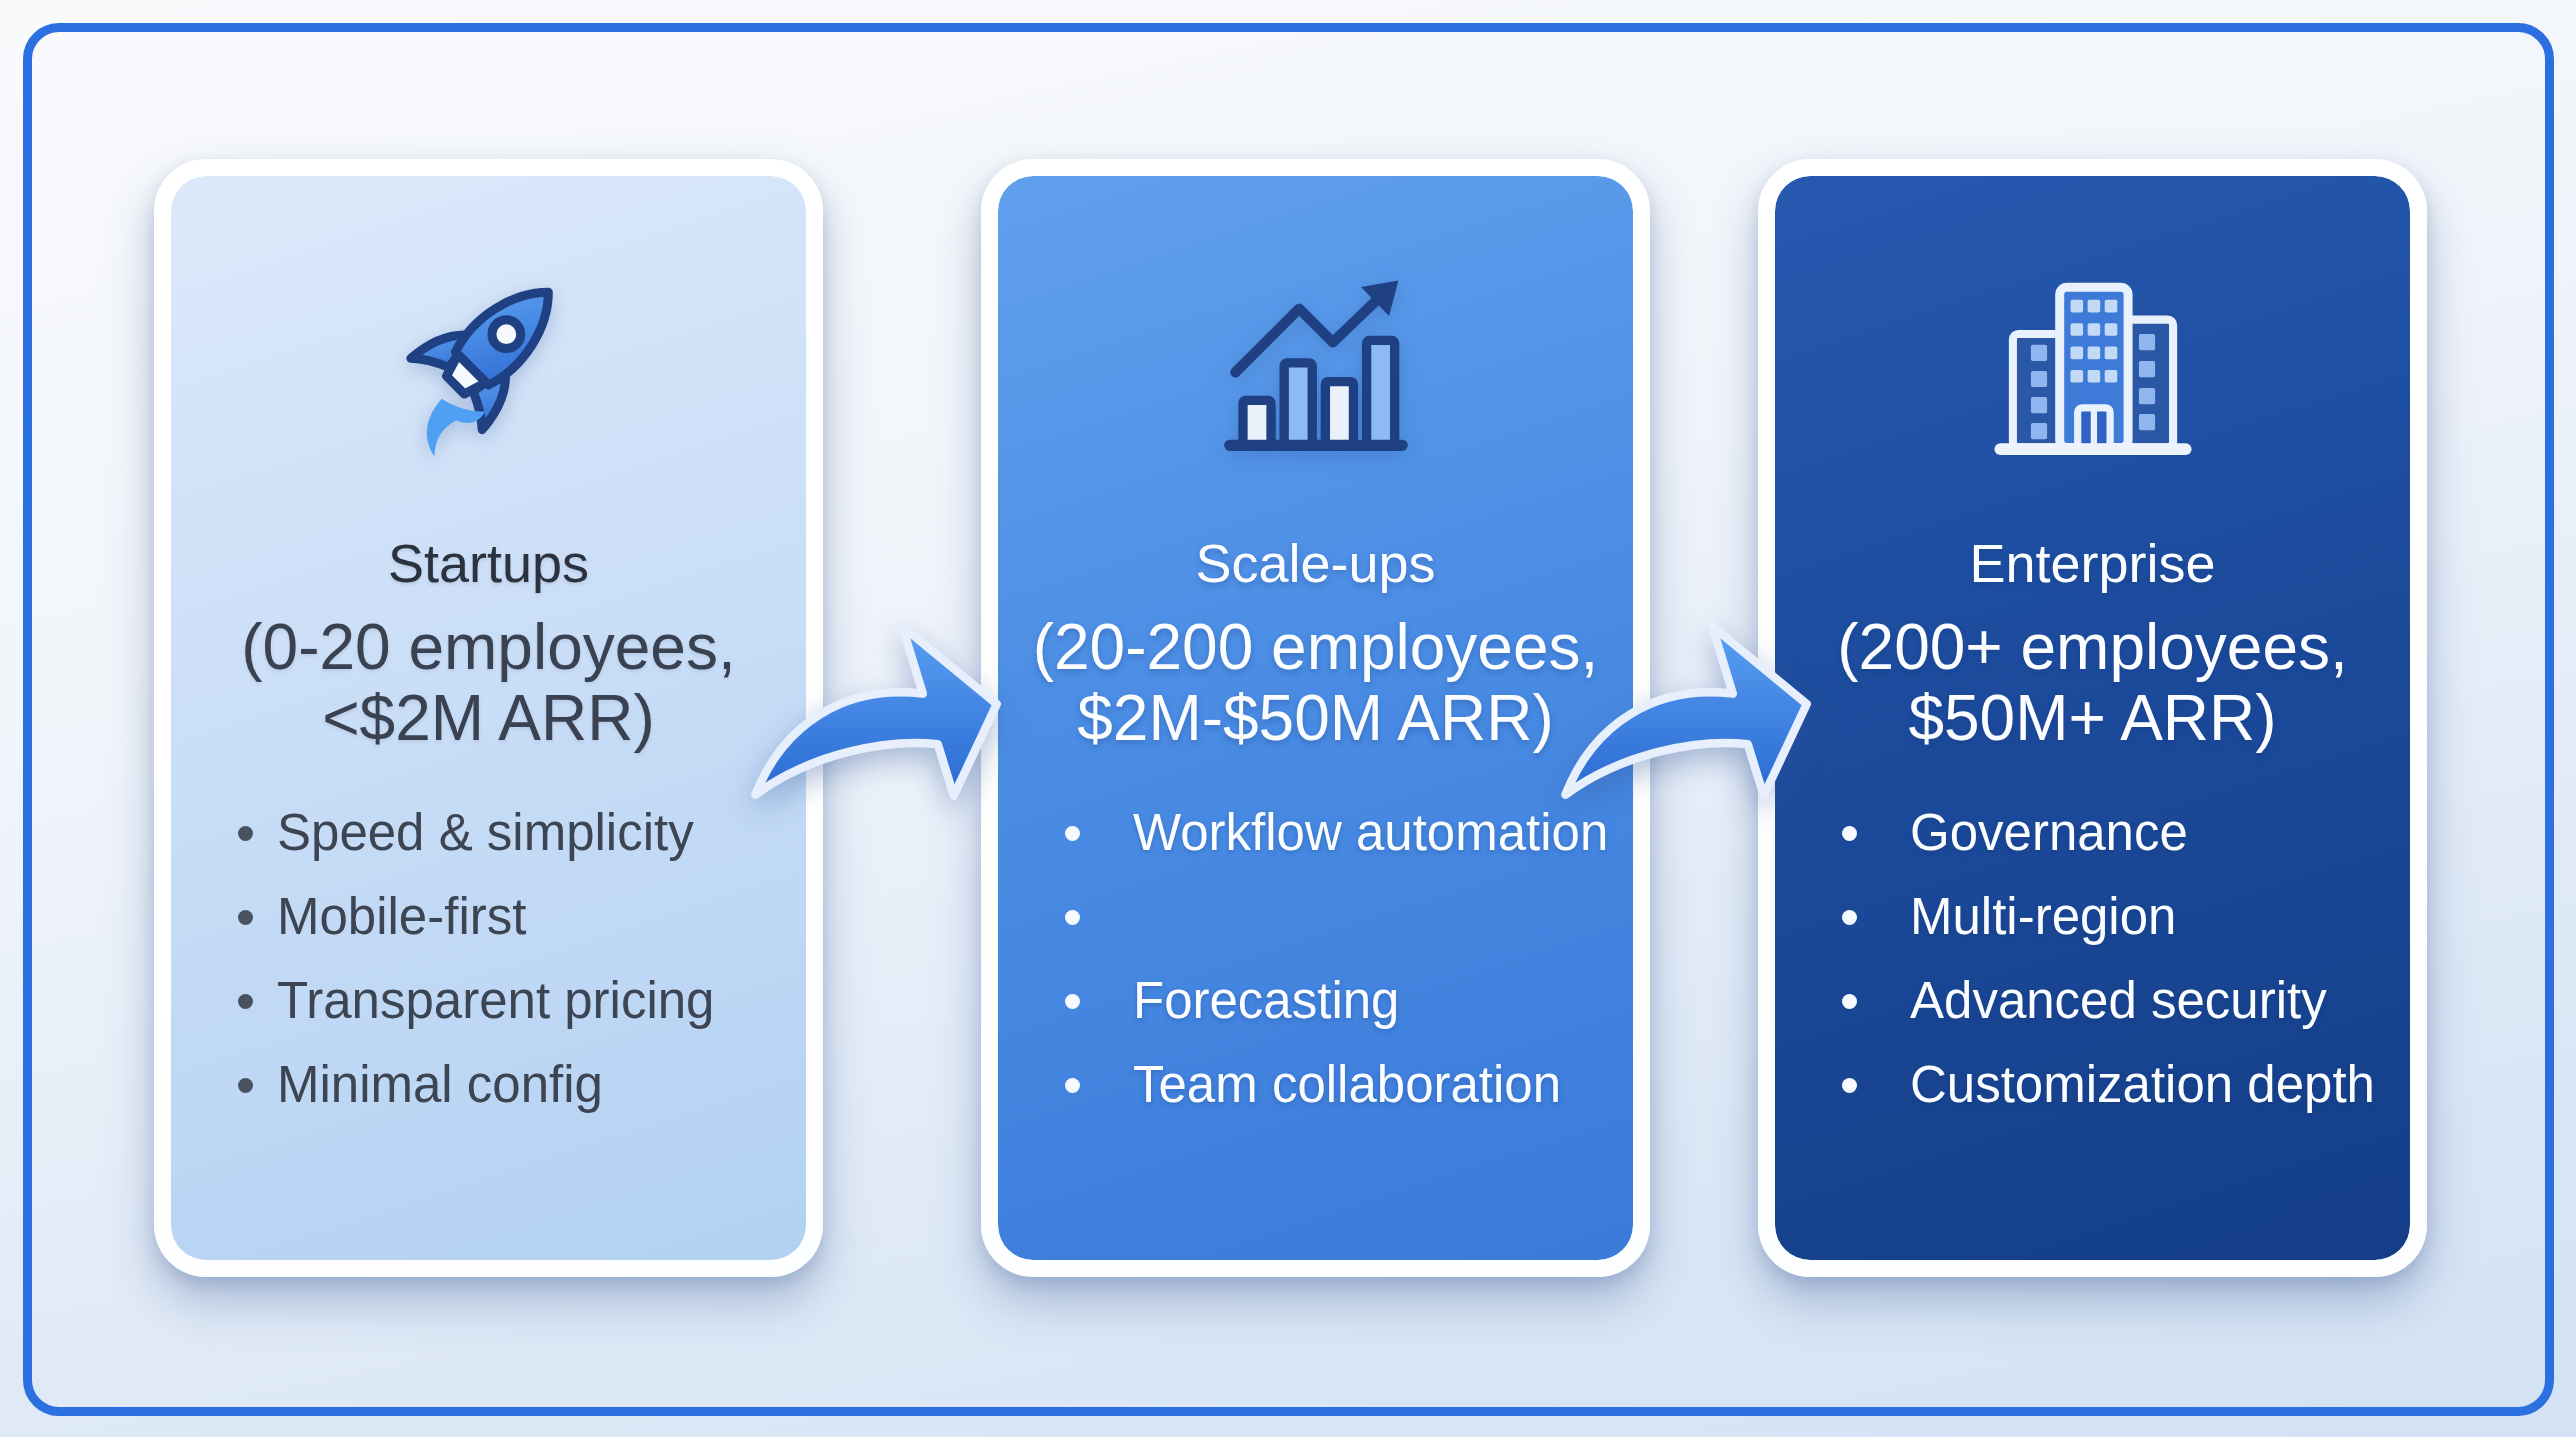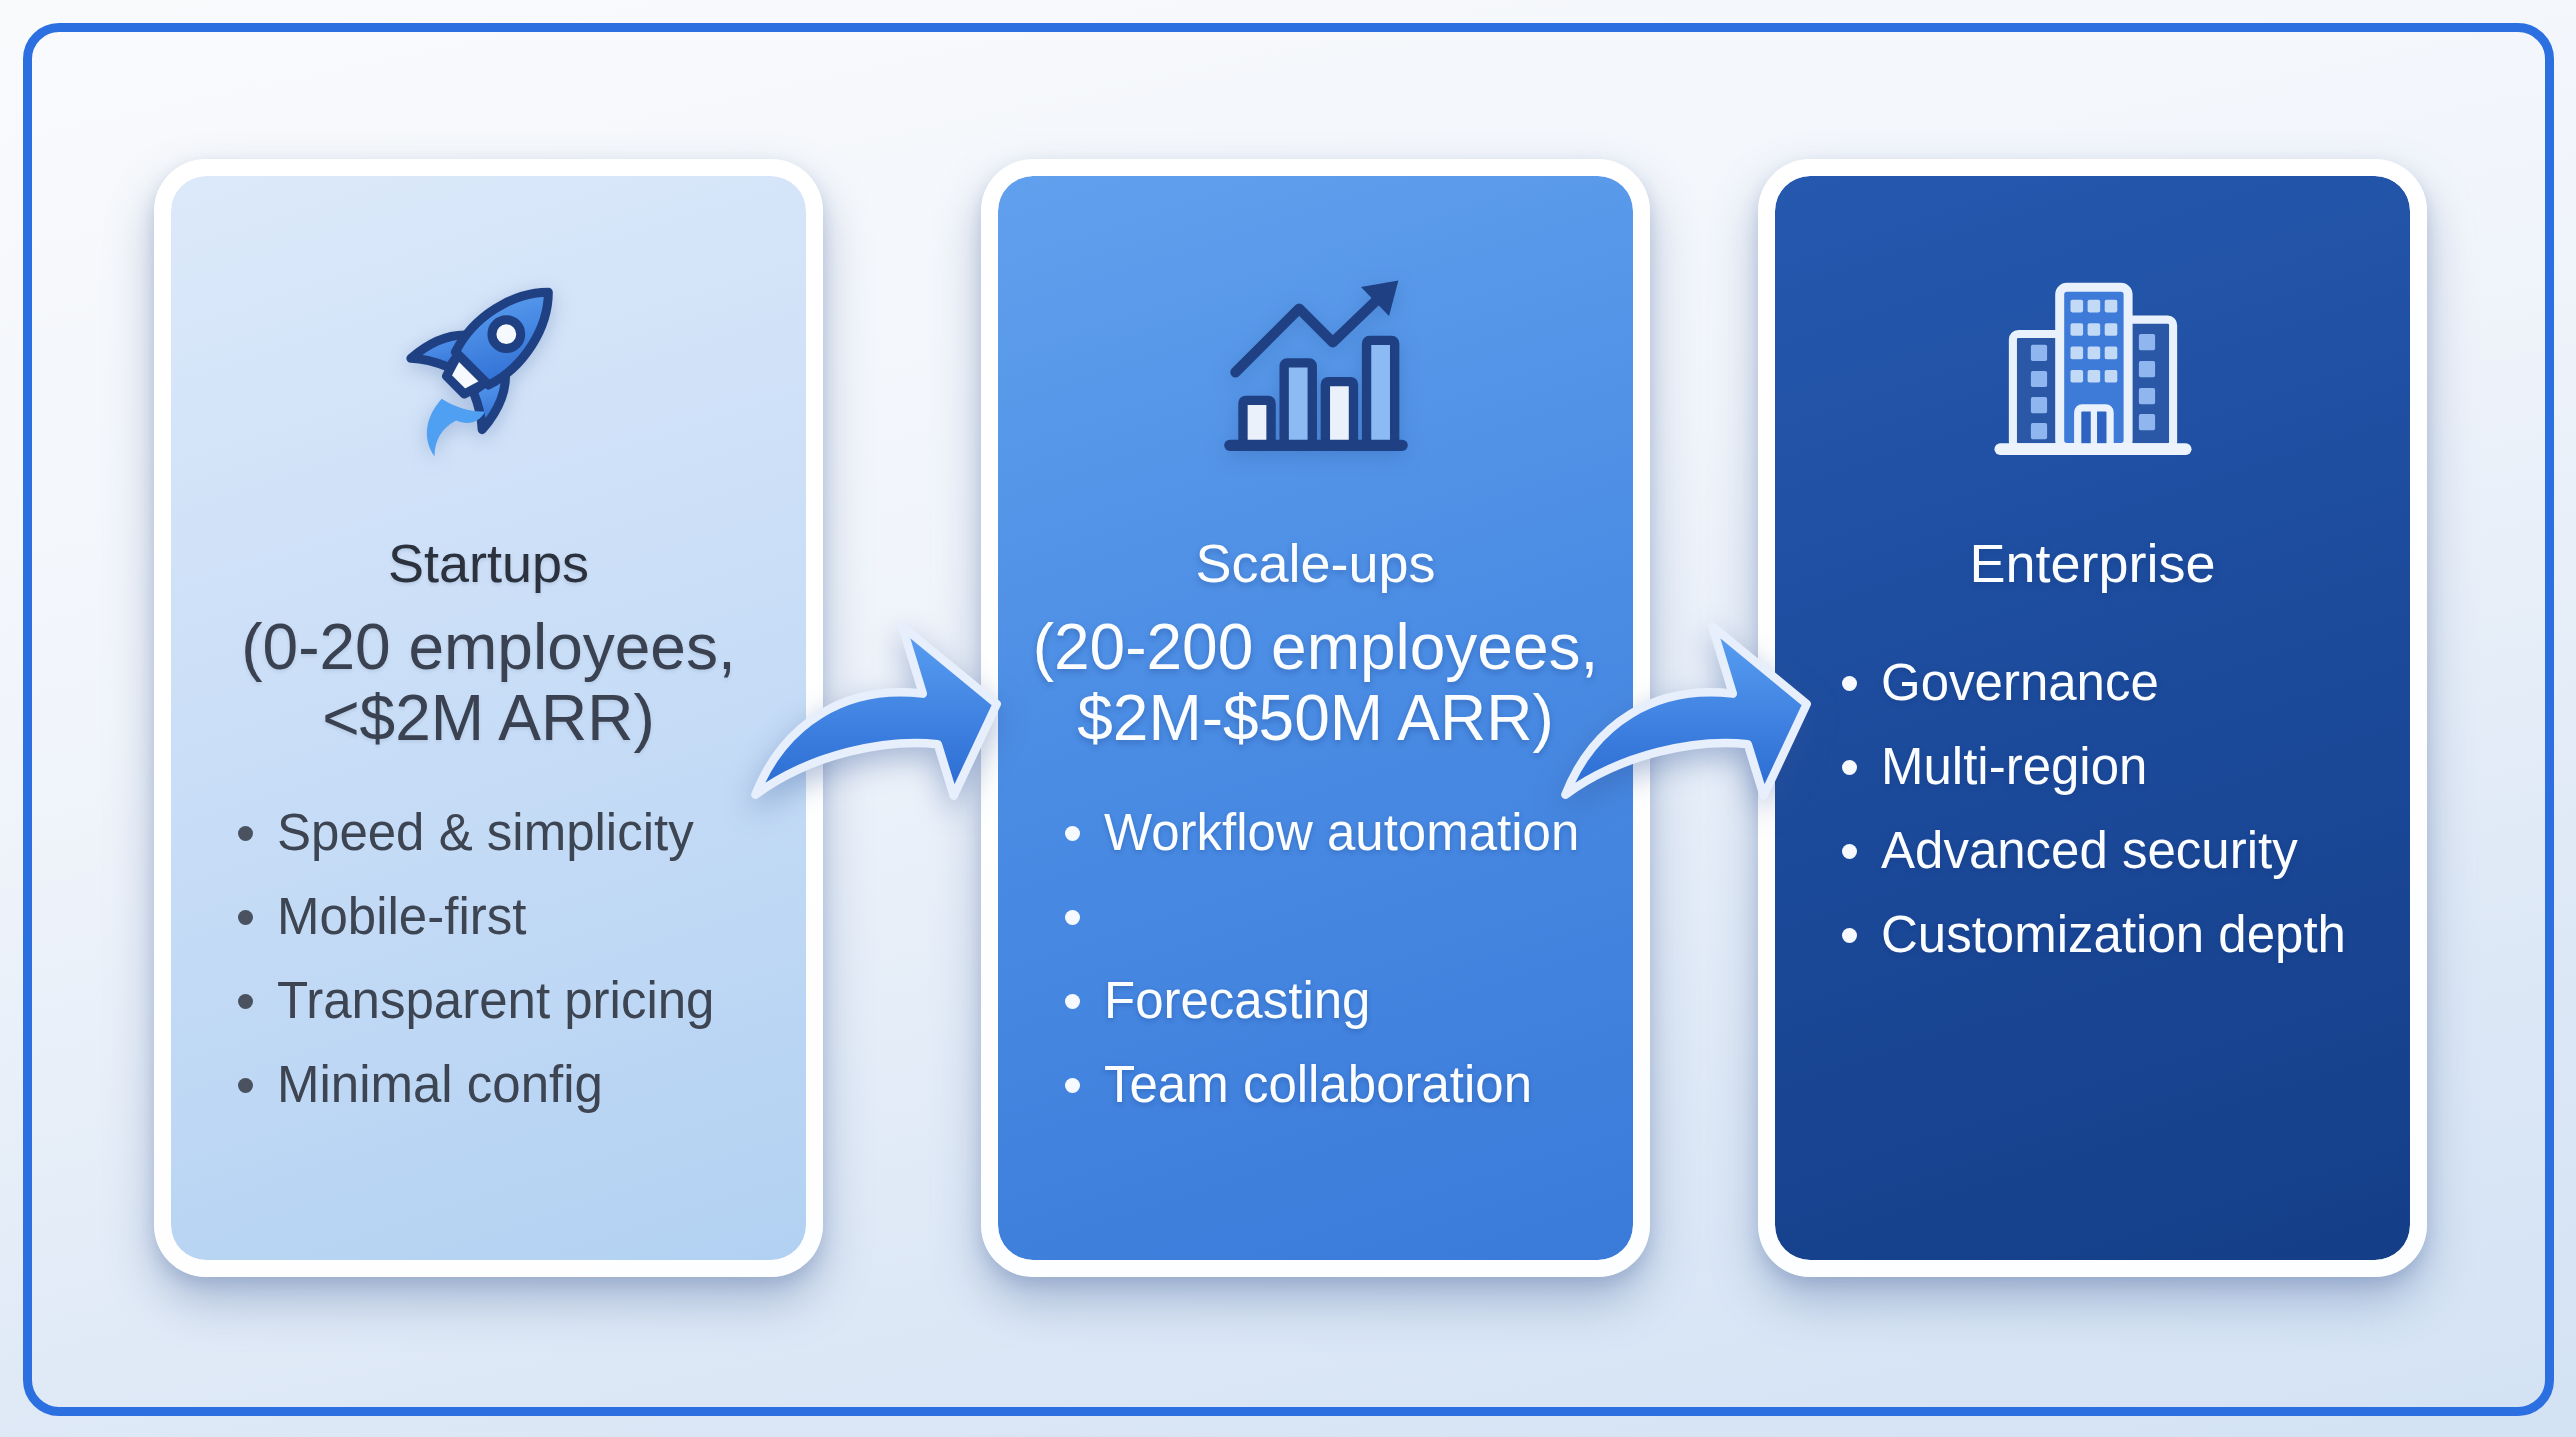--- a/index.html
+++ b/index.html
@@ -30,21 +30,21 @@
   .card-sub{margin-top:8.4px;font-size:64px;line-height:71px;text-align:center;font-weight:400;}
   .card--light .card-title{color:#2b313d;text-shadow:0 1.9px 3.7px rgba(50,70,110,.15);}
   .card--light .card-sub{color:#3a4150;text-shadow:0 1.9px 3.7px rgba(50,70,110,.12);}
   .card--mid .card-title,.card--dark .card-title,
   .card--mid .card-sub,.card--dark .card-sub{color:#fbfdff;text-shadow:0 2.8px 6.6px rgba(15,50,120,.30);}
   ul.bullets{list-style:none;margin:37px 1px 0 0;padding:0 19px 0 67px;align-self:stretch;}
   ul.bullets li{display:flex;align-items:center;height:84px;font-size:51px;line-height:56px;white-space:nowrap;}
   .dot{width:15px;height:15px;border-radius:50%;margin-right:24px;flex:none;}
   .card--light .bullets li{color:#3d4452;}
   .card--light .dot{background:#4a5260;}
-  .card--mid .bullets li,.card--dark .bullets li{color:#fbfdff;text-shadow:0 1.9px 5.6px rgba(15,50,120,.28);}
+  .card--mid .bullets li,.card--dark .bullets li{color:#fbfdff;text-shadow:0 1.9px 5.6px rgba(15,50,120,.28);gap:29px;}
   .card--mid .dot,.card--dark .dot{background:#f6faff;}
   .arrow{position:absolute;top:615px;width:262px;height:192px;z-index:3;
     filter:drop-shadow(0 11.2px 15px rgba(50,85,150,.38));}
   .arrow--one{left:746px;}
   .arrow--two{left:1556px;}
 </style>
 </head>
 <body>
 
 <div class="stage">
@@ -162,20 +162,24 @@
           <rect x="90" y="120" width="14" height="14" rx="2"></rect>
             <rect x="109" y="120" width="14" height="14" rx="2"></rect>
             <rect x="128" y="120" width="14" height="14" rx="2"></rect>
         </g>
         <rect x="98" y="162" width="36" height="44" rx="5" fill="#2e63c2" stroke="#e9f1fc" stroke-width="8"></rect>
         <path d="M116 164 L116 206" stroke="#e9f1fc" stroke-width="7"></path>
         <path d="M12 208 L218 208" stroke="#edf3fc" stroke-width="13" stroke-linecap="round"></path>
       </svg>
     </div>
     <h2 class="card-title">Enterprise</h2>
+    <div class="card-sub">
+      <div>(200+ employees,</div>
+      <div>$50M+ ARR)</div>
+    </div>
     <ul class="bullets">
       <li>
           <span class="dot"></span>
           <span>Governance</span>
         </li>
       <li>
           <span class="dot"></span>
           <span>Multi-region</span>
         </li>
       <li>

